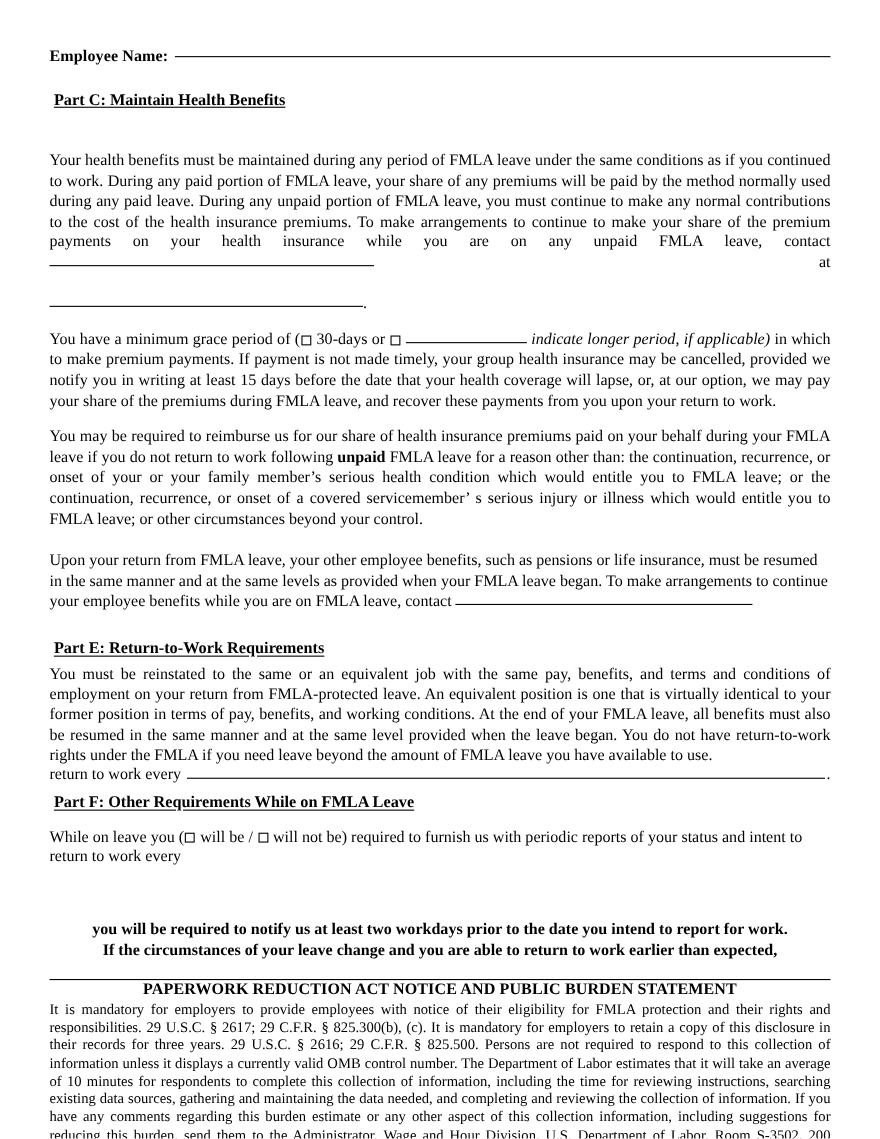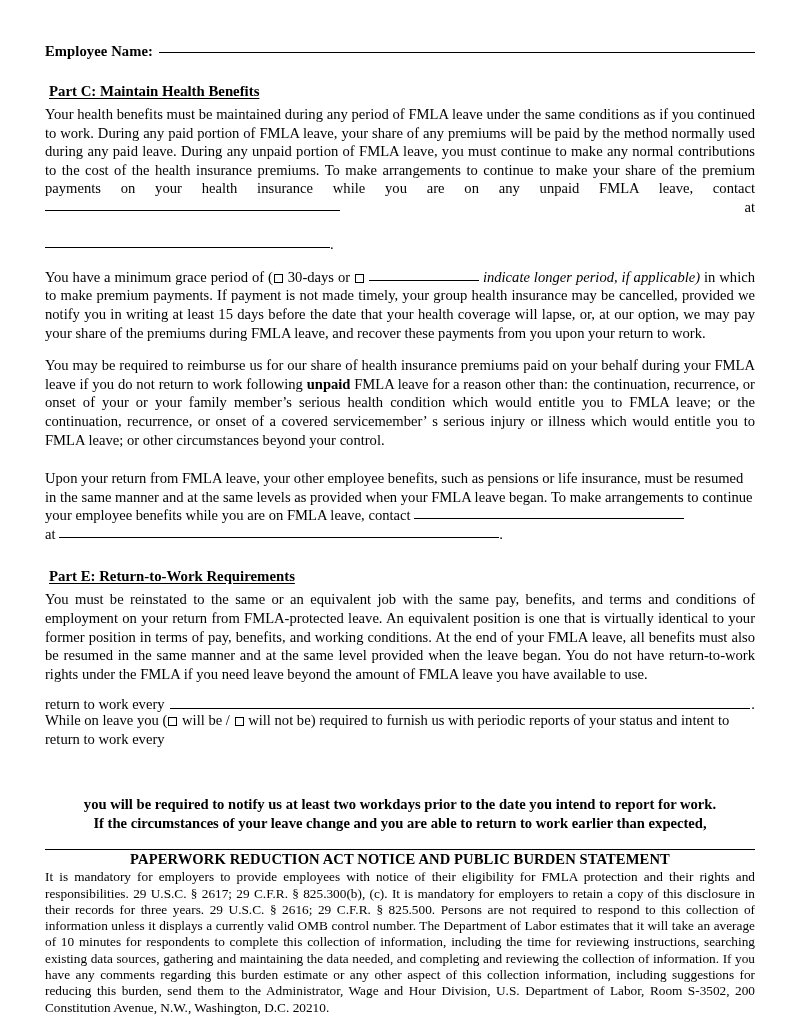--- a/index.html
+++ b/index.html
@@ -146,20 +146,21 @@
   .line-flex {
     display: flex;
     align-items: baseline;
     font-size: 14.6px;
     line-height: 18.6px;
     width: 100%;
   }
 
   .spread {
     text-align: justify;
+    margin-top: 32px;
   }
   .spread::after {
     content: "";
     display: inline-block;
     width: 100%;
   }
 </style>
 </head>
 <body>
 
@@ -185,32 +186,34 @@
     <div class="para"><span>You have a minimum grace period of (</span><span class="cbox"></span> <span>30-days or</span> <span class="cbox"></span> <span class="blank blank-w110"></span> <span class="ital">indicate longer period, if applicable)</span> <span>in which to make premium payments. If payment is not made timely, your group health insurance may be cancelled, provided we notify you in writing at least 15 days before the date that your health coverage will lapse, or, at our option, we may pay your share of the premiums during FMLA leave, and recover these payments from you upon your return to work.</span></div>
 
     <div class="spacer-14"></div>
 
     <div class="para"><span>You may be required to reimburse us for our share of health insurance premiums paid on your behalf during your FMLA leave if you do not return to work following</span> <span class="bold">unpaid</span> <span>FMLA leave for a reason other than: the continuation, recurrence, or onset of your or your family member’s serious health condition which would entitle you to FMLA leave; or the continuation, recurrence, or onset of a covered servicemember’ s serious injury or illness which would entitle you to FMLA leave; or other circumstances beyond your control.</span></div>
 
     <div class="spacer-20"></div>
 
 
     <div class="para nojust"><span>Upon your return from FMLA leave, your other employee benefits, such as pensions or life insurance</span><span class="ital">,</span> <span>must be resumed in the same manner and at the same levels as provided when your FMLA leave began. To make arrangements to continue your employee benefits while you are on FMLA leave, contact</span> <span class="blank blank-w270"></span></div>
-    <div class="para nojust"><span>at</span> <span class="blank blank-w445" style="width:440px"></span><span>.</span></div>
 
     <div class="spacer-20"></div>
 
     <div class="heading-wrap">
       <span class="heading">Part E: Return-to-Work Requirements</span>
     </div>
 
     <div class="para">You must be reinstated to the same or an equivalent job with the same pay, benefits, and terms and conditions of employment on your return from FMLA-protected leave. An equivalent position is one that is virtually identical to your former position in terms of pay, benefits, and working conditions. At the end of your FMLA leave, all benefits must also be resumed in the same manner and at the same level provided when the leave began. You do not have return-to-work rights under the FMLA if you need leave beyond the amount of FMLA leave you have available to use.</div>
 
     <div class="spacer-20"></div>
 
+    <div class="heading-wrap">
+      <span class="heading">Part F: Other Requirements While on FMLA Leave</span>
+    </div>
 
     <div class="spacer-8"></div>
 
     <div class="para nojust"><span>While on leave you (</span><span class="cbox"></span> <span>will be /</span> <span class="cbox"></span> <span>will not be) required to furnish us with periodic reports of your status and intent to return to work every</span></div>
 
     <div class="line-flex">
       <span style="white-space:nowrap">&nbsp;</span>
     </div>
 
     <div class="spacer-12"></div>

